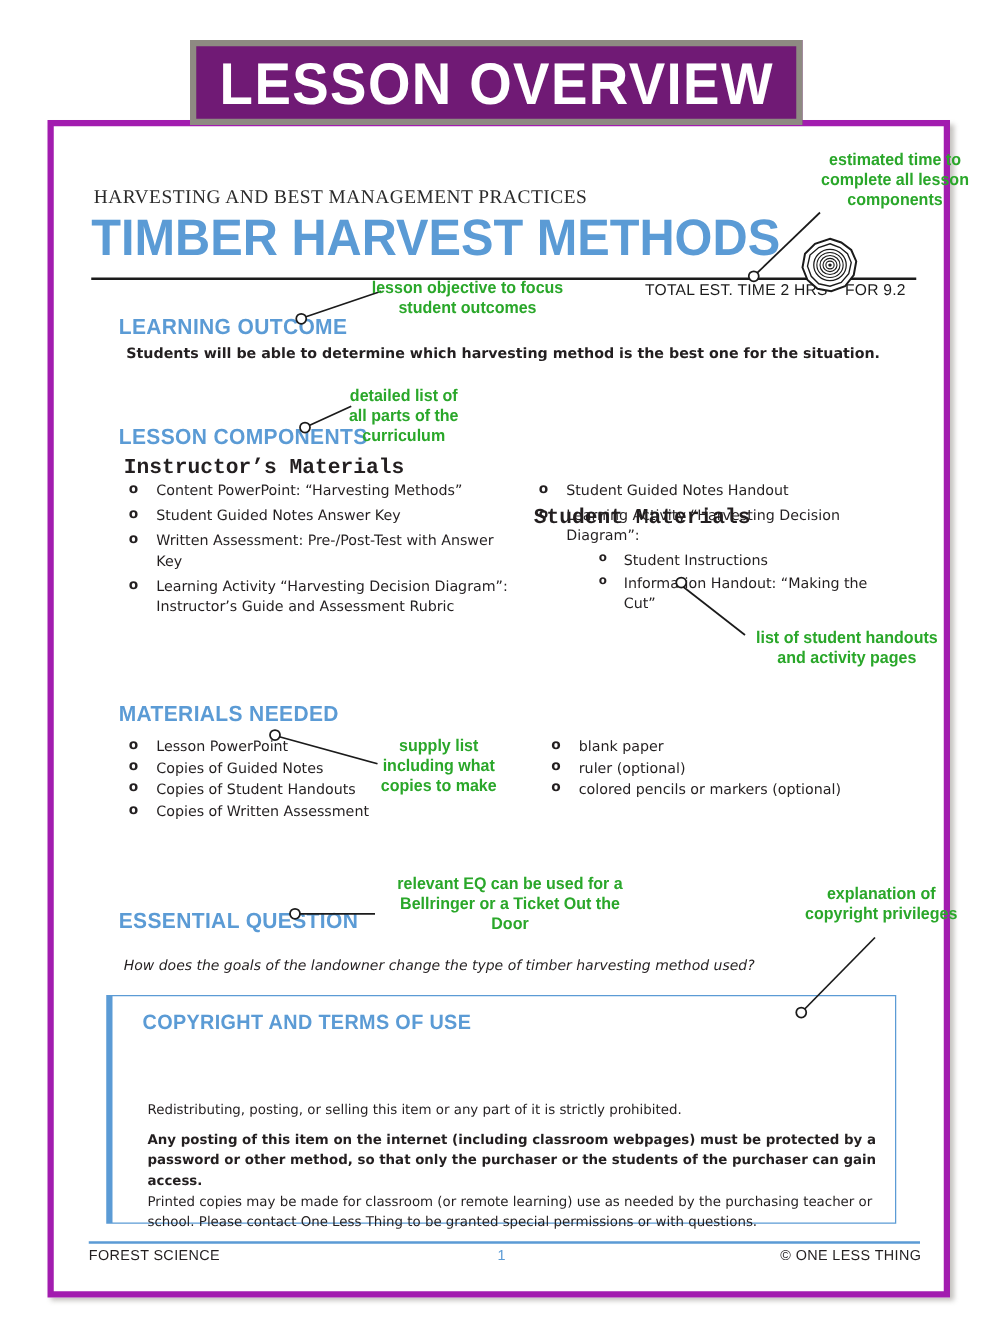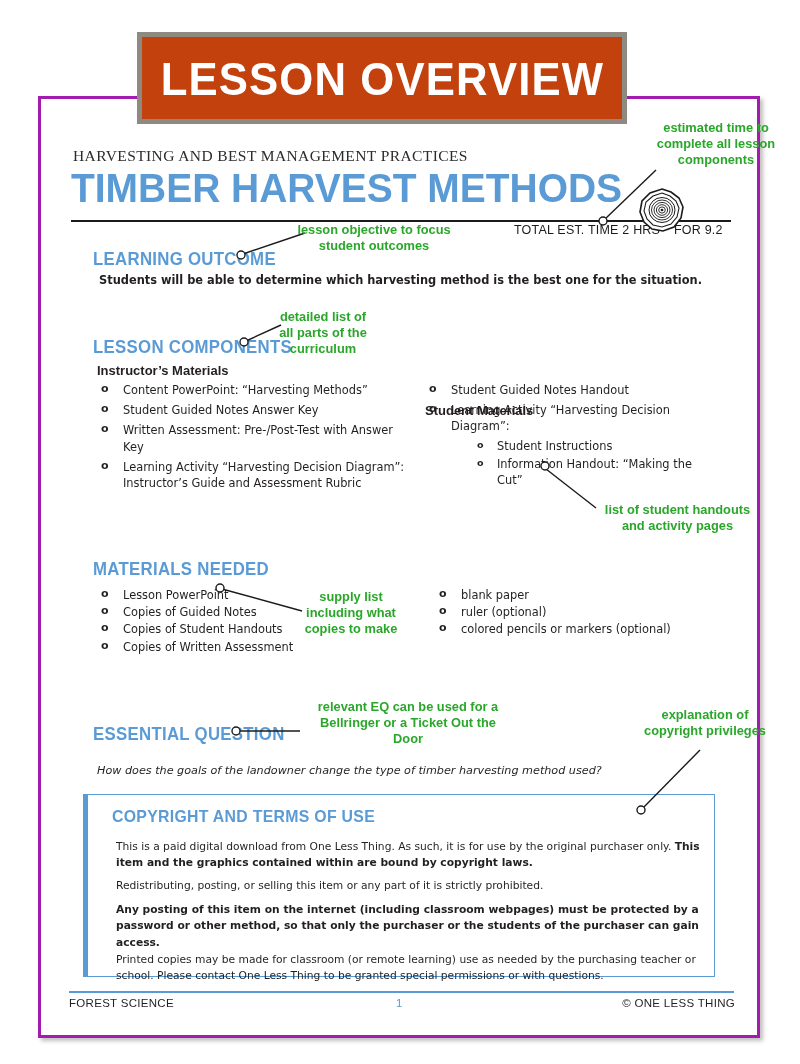--- a/index.html
+++ b/index.html
@@ -14,32 +14,32 @@
   }
 
   
   .page-sheet {
     position: absolute;
     left: 38px;
     top: 96px;
     width: 722px;
     height: 942px;
     background: #ffffff;
-    border: 3px solid #a21caf;
+    border: 5px solid #a21caf;
     box-shadow: 3px 3px 4px rgba(120,115,108,0.45);
   }
 
   
   .banner {
     position: absolute;
-    left: 137px;
+    left: 152px;
     top: 32px;
     width: 490px;
-    height: 92px;
-    background: #c2410c;
+    height: 68px;
+    background: #701a75;
     border: 5px solid #8e8a82;
     display: flex;
     align-items: center;
     justify-content: center;
     z-index: 5;
   }
   .banner-title {
     font-family: "Liberation Sans Narrow", "Liberation Sans", sans-serif;
     font-size: 47px;
     font-weight: bold;
@@ -137,22 +137,22 @@
     position: absolute;
     font-family: "DejaVu Sans", sans-serif;
     font-size: 11.4px;
     color: #231f20;
     line-height: 1.42;
   }
   .body-bold { font-weight: bold; }
 
   .col-head {
     position: absolute;
-    font-family: Liberation Sans, sans-serif;
-    font-size: 13px;
+    font-family: Liberation Mono, monospace;
+    font-size: 17px;
     font-weight: bold;
     color: #231f20;
     white-space: nowrap;
   }
 
   ul.bullets {
     position: absolute;
     list-style: none;
     font-family: "DejaVu Sans", sans-serif;
     font-size: 11.4px;
@@ -346,23 +346,20 @@
       <li>blank paper</li>
       <li>ruler (optional)</li>
       <li>colored pencils or markers (optional)</li>
     </ul>
 
     <div class="sec-head" style="left:52px; top:625px;">ESSENTIAL QUESTION</div>
     <div class="eq-text" style="left:56px; top:640px;margin-top:25px;">How does the goals of the landowner change the type of timber harvesting method used?</div>
 
     <div class="copyright-box">
       <div class="cp-title">COPYRIGHT AND TERMS OF USE</div>
-      <div class="cp-p" style="top:44px;">
-        <span>This is a paid digital download from One Less Thing. As such, it is for use by the original purchaser only. </span><b>This item and the graphics contained within are bound by copyright laws.</b>
-      </div>
       <div class="cp-p" style="top:83px;">Redistributing, posting, or selling this item or any part of it is strictly prohibited.</div>
       <div class="cp-p" style="top:107px; font-weight:bold;">Any posting of this item on the internet (including classroom webpages) must be protected by a password or other method, so that only the purchaser or the students of the purchaser can gain access.</div>
       <div class="cp-p" style="top:157px;">Printed copies may be made for classroom (or remote learning) use as needed by the purchasing teacher or school. Please contact One Less Thing to be granted special permissions or with questions.</div>
     </div>
 
     <div class="footer-rule"></div>
     <div class="footer-left">FOREST SCIENCE</div>
     <div class="footer-page">1</div>
     <div class="footer-right">© ONE LESS THING</div>
 

